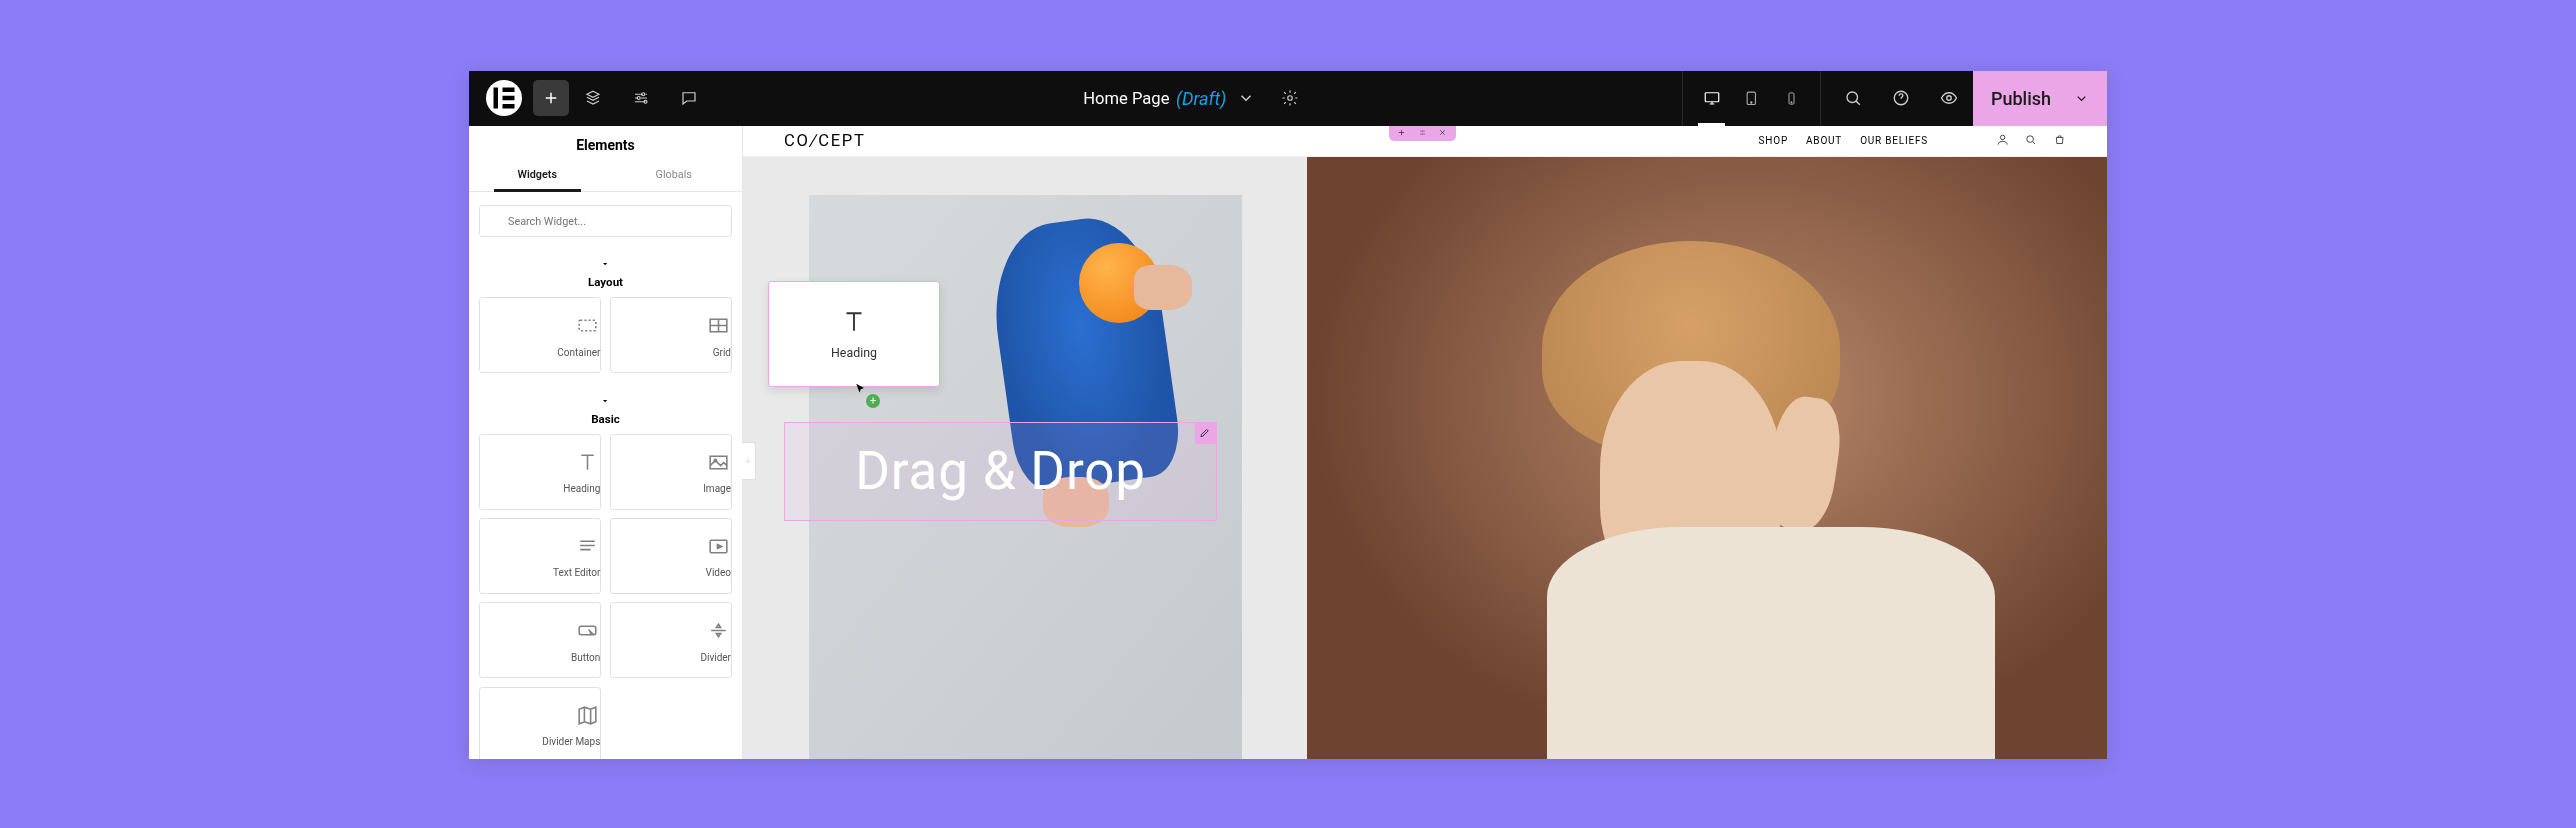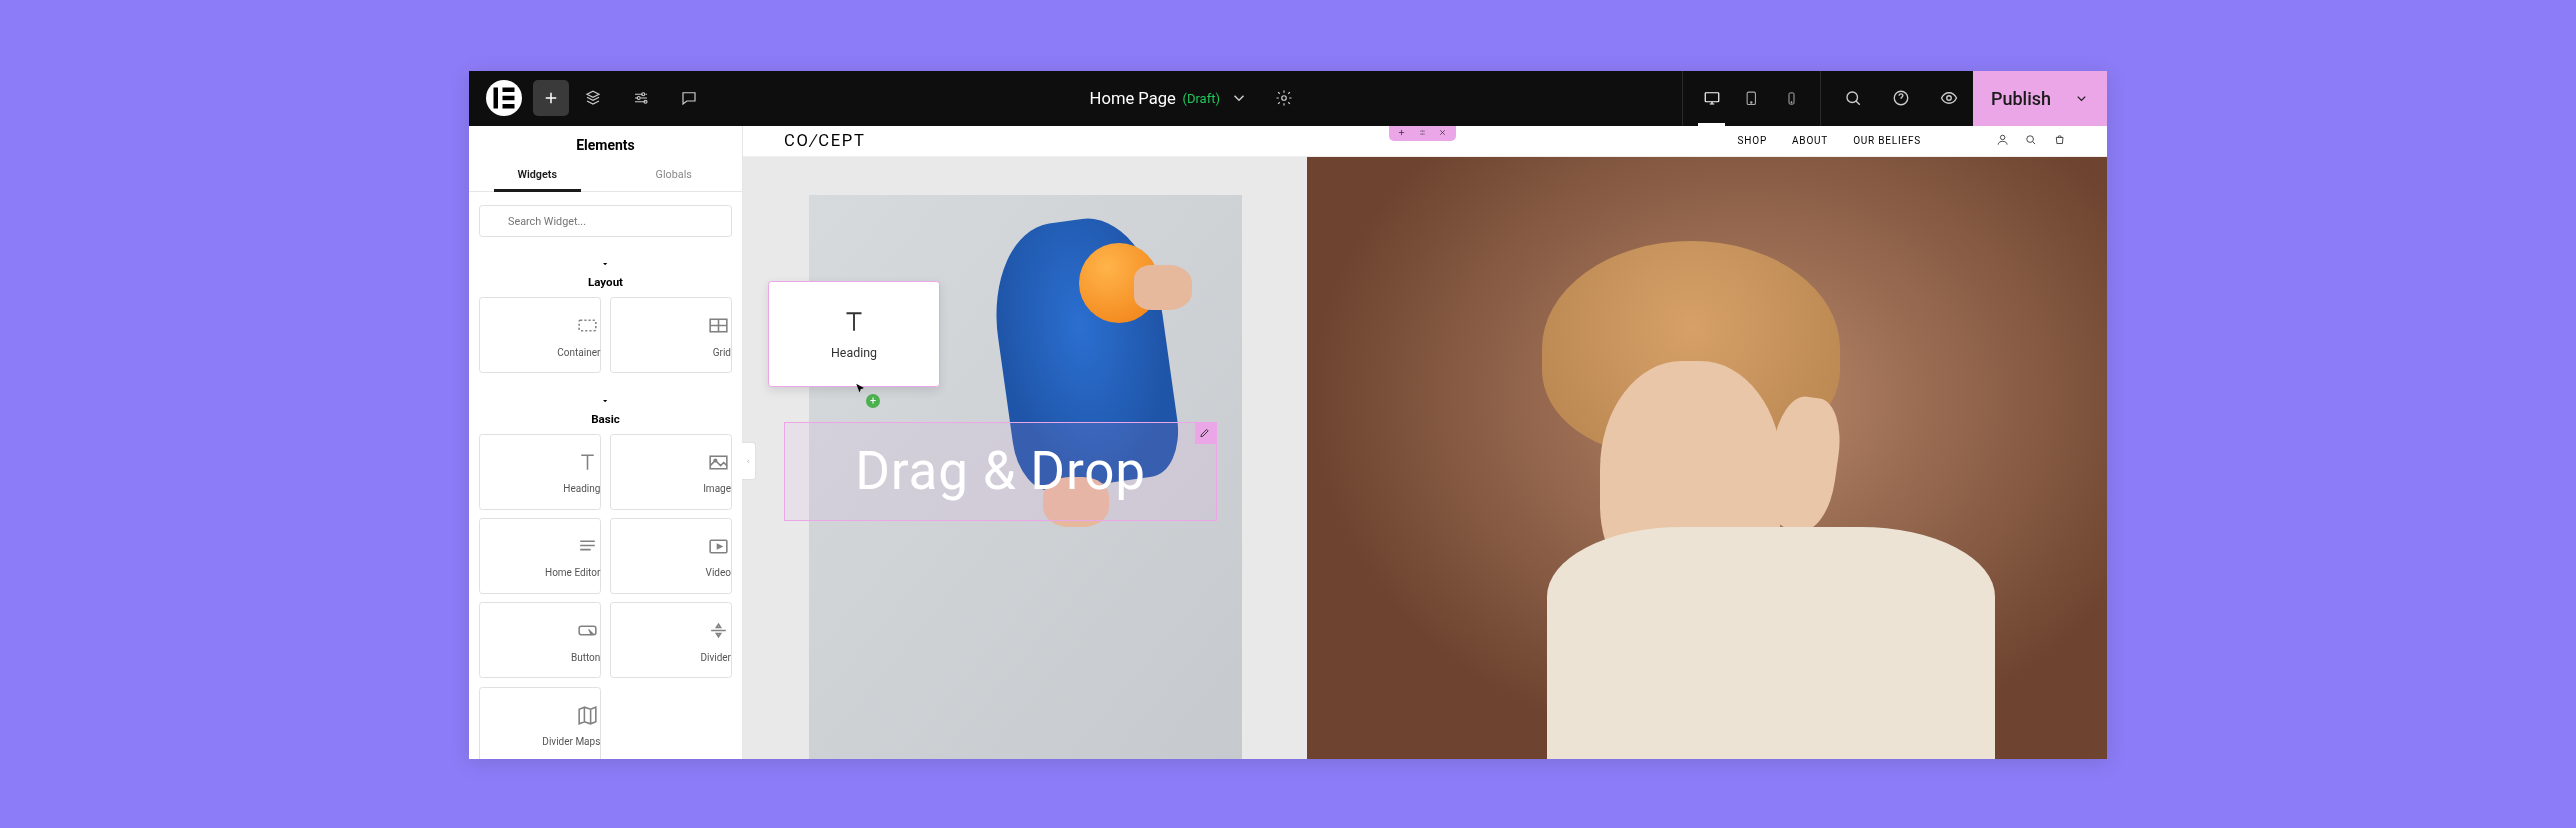--- a/index.html
+++ b/index.html
@@ -6,21 +6,21 @@
 body { background: #8c7cf7; width: 2576px; height: 829px; display: flex; align-items: center; justify-content: center; }
 .app-window { width: 1638px; height: 688px; background: #fff; display: flex; flex-direction: column; box-shadow: 0 3.3px 20px rgba(0,0,0,.12); overflow: hidden; position: relative; }
 .top-bar { height: 55px; background: #0e0e0e; display: flex; align-items: center; color: #fff; flex-shrink: 0; }
 .top-left { display: flex; align-items: center; }
 .logo-btn { width: 36px; height: 36px; margin-left: 16.6px; background: #fff; border-radius: 50%; display: flex; align-items: center; justify-content: center; color: #000; font-weight: 700; font-size: 18px; }
 .add-btn { width: 36px; height: 36px; margin-left: 11.6px; background: #3a3a3a; border-radius: 5px; display: flex; align-items: center; justify-content: center; }
 .icon-btn { width: 48px; height: 55px; display: flex; align-items: center; justify-content: center; color: #ccc; }
 .icon-btn svg, .add-btn svg { width: 18px; height: 18px; }
 .top-center { flex: 1; display: flex; align-items: center; justify-content: center; gap: 6.6px; }
 .page-title { font-size: 16.6px; font-weight: 400; }
-.page-status { color: #22c55e; font-size: 13px; }
+.page-status { font-style: italic; color: #0ea5e9; font-size: 18px; }
 .sep { width: 0.8px; height: 55px; background: #2a2a2a; margin: 0 8.3px; }
 .device-group { display: flex; align-items: center; }
 .device-btn { width: 40px; height: 55px; display: flex; align-items: center; justify-content: center; color: #aaa; position: relative; }
 .device-btn.active { color: #fff; }
 .device-btn.active::after { content:''; position:absolute; bottom:0; left:6.6px; right:6.6px; height:2.5px; background:#fff; }
 .publish-area { display: flex; align-items: center; background: #eaa6e7; height: 55px; padding: 0 18px; color: #1a1a1a; gap: 23px; }
 .publish-text { font-size: 18px; font-weight: 500; }
 .main { flex: 1; display: flex; overflow: hidden; }
 .sidebar { width: 274px; border-right: 0.8px solid #e6e6e6; background: #fff; display: flex; flex-direction: column; flex-shrink: 0; }
 .sidebar-title { font-size: 14px; font-weight: 700; text-align: center; padding: 11.6px 0 6.6px; }
@@ -37,21 +37,21 @@
 .widget-grid { display: grid; grid-template-columns: 1fr 1fr; gap: 8.3px; padding: 0 10px 8.3px; }
 .widget-card { border: 0.8px solid #e0e0e0; border-radius: 3.3px; height: 76px; display: flex; flex-direction: column; align-items: flex-end; justify-content: center; gap: 8.3px; background: #fff; }
 .widget-card svg { width: 25px; height: 25px; color: #818181; stroke: #818181; }
 .widget-card .wlabel { font-size: 10px; color: #555; }
 .canvas-wrap { flex: 1; position: relative; background: #fff; display: flex; flex-direction: column; }
 .toolbar-pill { position: absolute; top: -0.8px; left: 646px; background: #eaa6e7; height: 16.6px; padding: 0 8.3px; display: flex; align-items: center; gap: 11.6px; border-radius: 0 0 5px 5px; font-size: 10px; color: #333; z-index: 4; }
 .toolbar-pill svg { width: 9px; height: 9px; }
 .site-header { height: 58px; display: flex; align-items: center; padding: 0 41px; border-bottom: 0.8px solid #f0eeee; }
 .brand { font-size: 16.6px; letter-spacing: 1.7px; font-weight: 400; }
 .brand .slash { display:inline-block; transform: skewX(-12deg); }
-.site-nav { margin-left: auto; display: flex; align-items: center; gap: 25px; font-size: 10px; letter-spacing: 0.8px; }
+.site-nav { margin-left: auto; display: flex; align-items: center; gap: 18px; font-size: 10px; letter-spacing: 0.8px; }
 .site-icons { display: flex; align-items: center; gap: 15px; margin-left: 50px; }
 .site-icons svg { width: 13.3px; height: 13.3px; }
 .canvas-content { flex: 1; display: flex; }
 .left-col { width: 564px; background: #e9e9e9; position: relative; display: flex; align-items: flex-start; justify-content: center; padding-top: 38px; }
 .photo-block { width: 433px; height: 564px; background: linear-gradient(130deg,#d6dadd 0%,#c6cace 100%); position: relative; }
 .socks { position:absolute; top:25px; right:75px; width:166px; height:265px; background: radial-gradient(ellipse at 50% 40%, #2b6fd0 0%, #1f55a8 70%); border-radius: 40% 40% 20% 20%; transform: rotate(-8deg); }
 .orange { position:absolute; top:48px; right:83px; width:80px; height:80px; background: radial-gradient(circle at 35% 30%, #ffb44a, #f07e12); border-radius:50%; }
 .hand1 { position:absolute; top:70px; right:50px; width:58px; height:45px; background:#e6b89c; border-radius:30% 40% 40% 30%; }
 .hand2 { position:absolute; top:282px; right:133px; width:66px; height:50px; background:#e6b89c; border-radius:40%; }
 .drop-target { position: absolute; left: 41px; top: 265px; width: 433px; height: 99px; border: 1.7px solid #eaa6e7; background: rgba(234,166,231,.12); display: flex; align-items: center; justify-content: center; }
@@ -238,21 +238,21 @@
               <rect x="4" y="6" width="16" height="12"></rect>
               <path d="M4 15l5-5 5 5 3-3 3 3"></path>
               <circle cx="9" cy="10" r="1.2" fill="#818181"></circle>
             </svg>
           <div class="wlabel">Image</div>
         </div>
         <div class="widget-card">
           <svg viewBox="0 0 24 24" fill="none" stroke-width="1.5">
               <path d="M5 7h14M5 11h14M5 15h10"></path>
             </svg>
-          <div class="wlabel">Home Editor</div>
+          <div class="wlabel">Text Editor</div>
         </div>
         <div class="widget-card">
           <svg viewBox="0 0 24 24" fill="none" stroke-width="1.5">
               <rect x="4" y="6" width="16" height="12" rx="1"></rect>
               <path d="M11 10l4 2-4 2z" fill="#818181"></path>
             </svg>
           <div class="wlabel">Video</div>
         </div>
         <div class="widget-card">
           <svg viewBox="0 0 24 24" fill="none" stroke-width="1.5">

